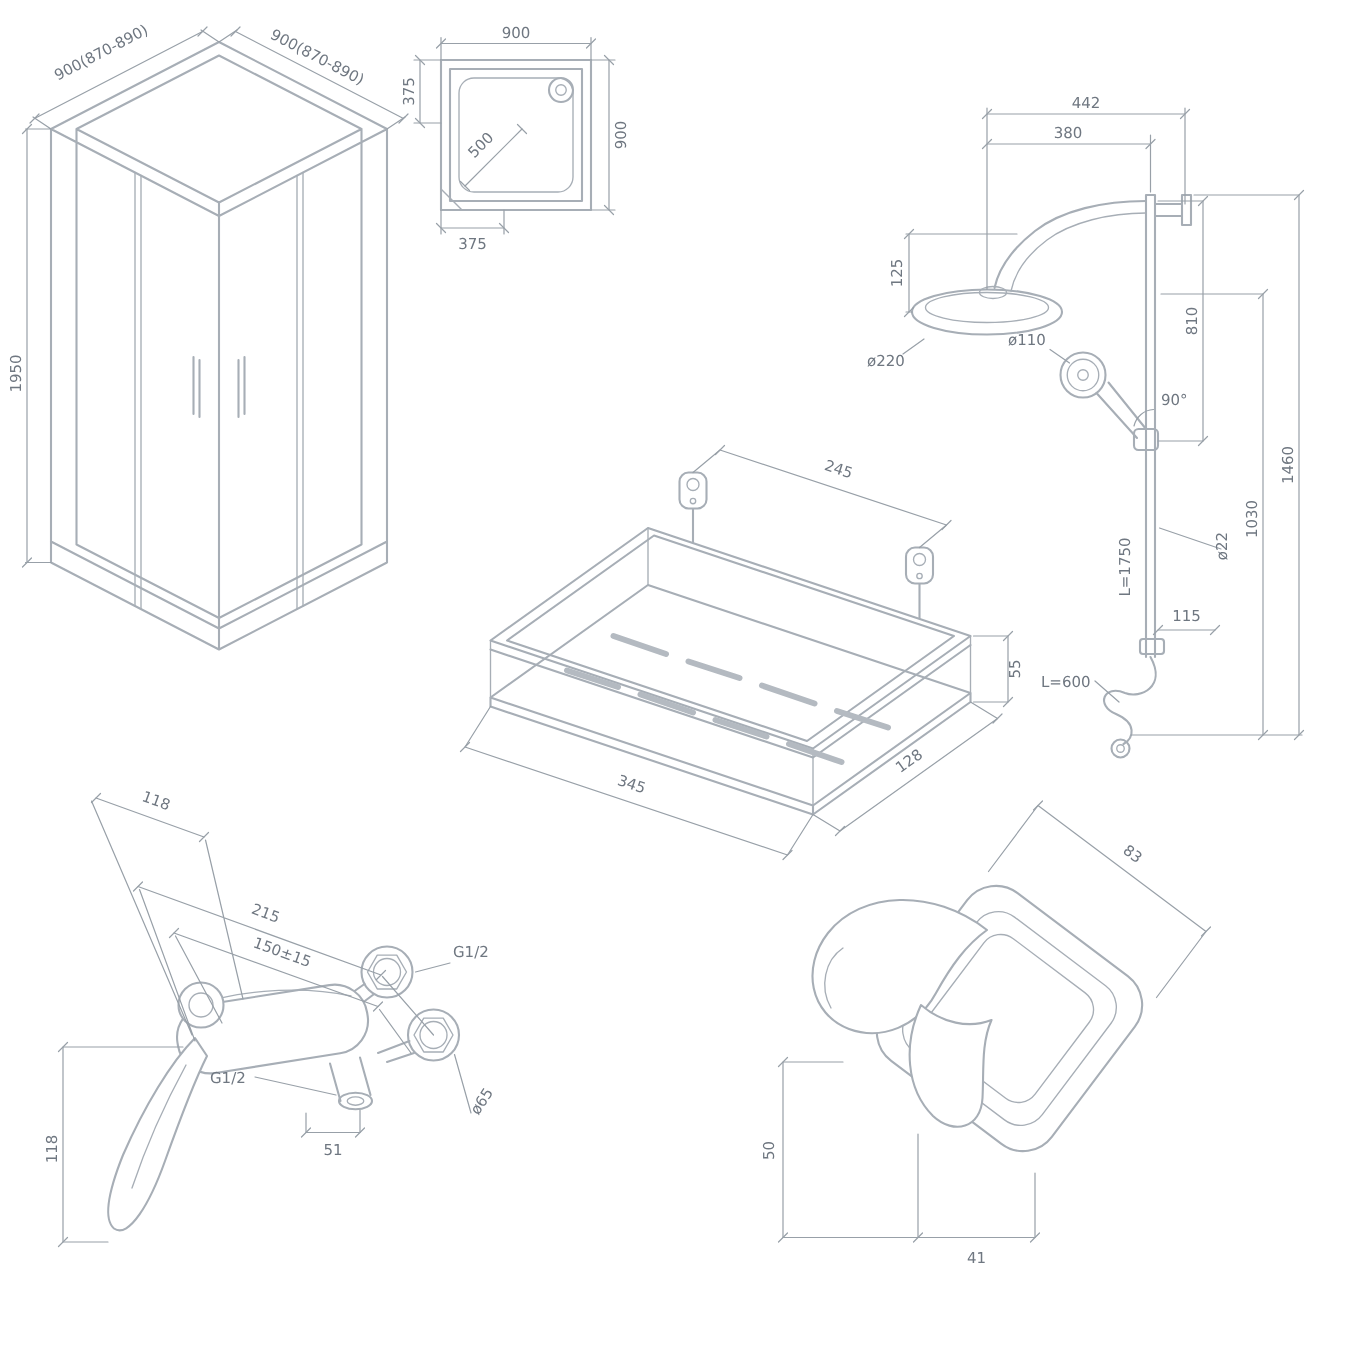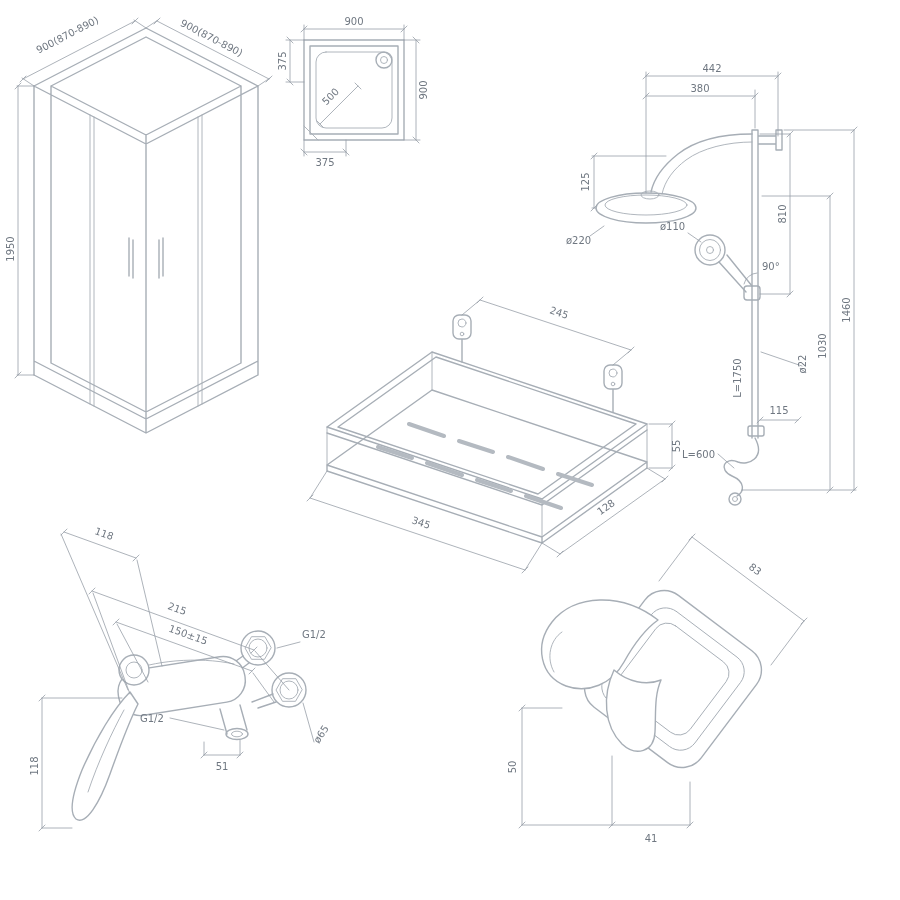--- a/index.html
+++ b/index.html
@@ -41,21 +41,21 @@
         <path class="dim" d="M14 80 L20 74 M126 22 L132 16
                              M148 22 L154 16 M260 80 L266 74
                              M9 87 L15 81 M9 376 L15 370"></path>
       </g>
       <text transform="translate(63 36) rotate(-27.5)" text-anchor="middle" font-size="8.5">900(870-890)</text>
       <text transform="translate(204 39) rotate(27.5)" text-anchor="middle" font-size="8.5">900(870-890)</text>
       <text transform="translate(8 247) rotate(-90)" text-anchor="middle" font-size="9.5">1950</text>
     </svg>
   </div>
 
-  <div class="fig" style="left:270px;top:6px;width:160px;height:172px;">
+  <div class="fig" style="left:260px;top:6px;width:160px;height:172px;">
     <svg width="160" height="172" viewBox="0 0 160 172">
       <g>
         <path class="obj" d="M34 34 H134 V134 H34 Z M40 40 H128 V128 H40 Z"></path>
         <rect class="obj thin" x="46" y="46" width="76" height="76" rx="10"></rect>
         <path class="obj thin" d="M34 120 L48 134"></path>
       </g>
       <g>
         <circle class="obj" cx="114" cy="54" r="8"></circle>
         <circle class="obj thin" cx="114" cy="54" r="3.5"></circle>
       </g>
@@ -72,21 +72,21 @@
                              M47 115 L53 121 M85 77 L91 83"></path>
       </g>
       <text x="84" y="19" text-anchor="middle" font-size="9.5">900</text>
       <text transform="translate(157 84) rotate(-90)" text-anchor="middle" font-size="9.5">900</text>
       <text transform="translate(16 55) rotate(-90)" text-anchor="middle" font-size="8.5">375</text>
       <text x="55" y="160" text-anchor="middle" font-size="8.5">375</text>
       <text transform="translate(63 93) rotate(-45)" text-anchor="middle" font-size="8.5">500</text>
     </svg>
   </div>
 
-  <div class="fig" style="left:538px;top:46px;width:335px;height:455px;">
+  <div class="fig" style="left:550px;top:46px;width:335px;height:455px;">
     <svg width="335" height="455" viewBox="0 0 335 455">
       <g>
         <path class="obj" d="M214 84 V392 M220 84 V392 M214 84 H220
                              M220 90 H238 M220 98 H238 M238 84 V104 M244 84 V104 M238 84 H244 M238 104 H244"></path>
       </g>
       <g>
         <path class="obj" d="M214 88 C186 88 158 94 140 108 C126 119 116 132 113 146"></path>
         <path class="obj thin" d="M214 96 C190 96 164 102 148 114 C136 123 127 134 124 148"></path>
       </g>
       <g>

